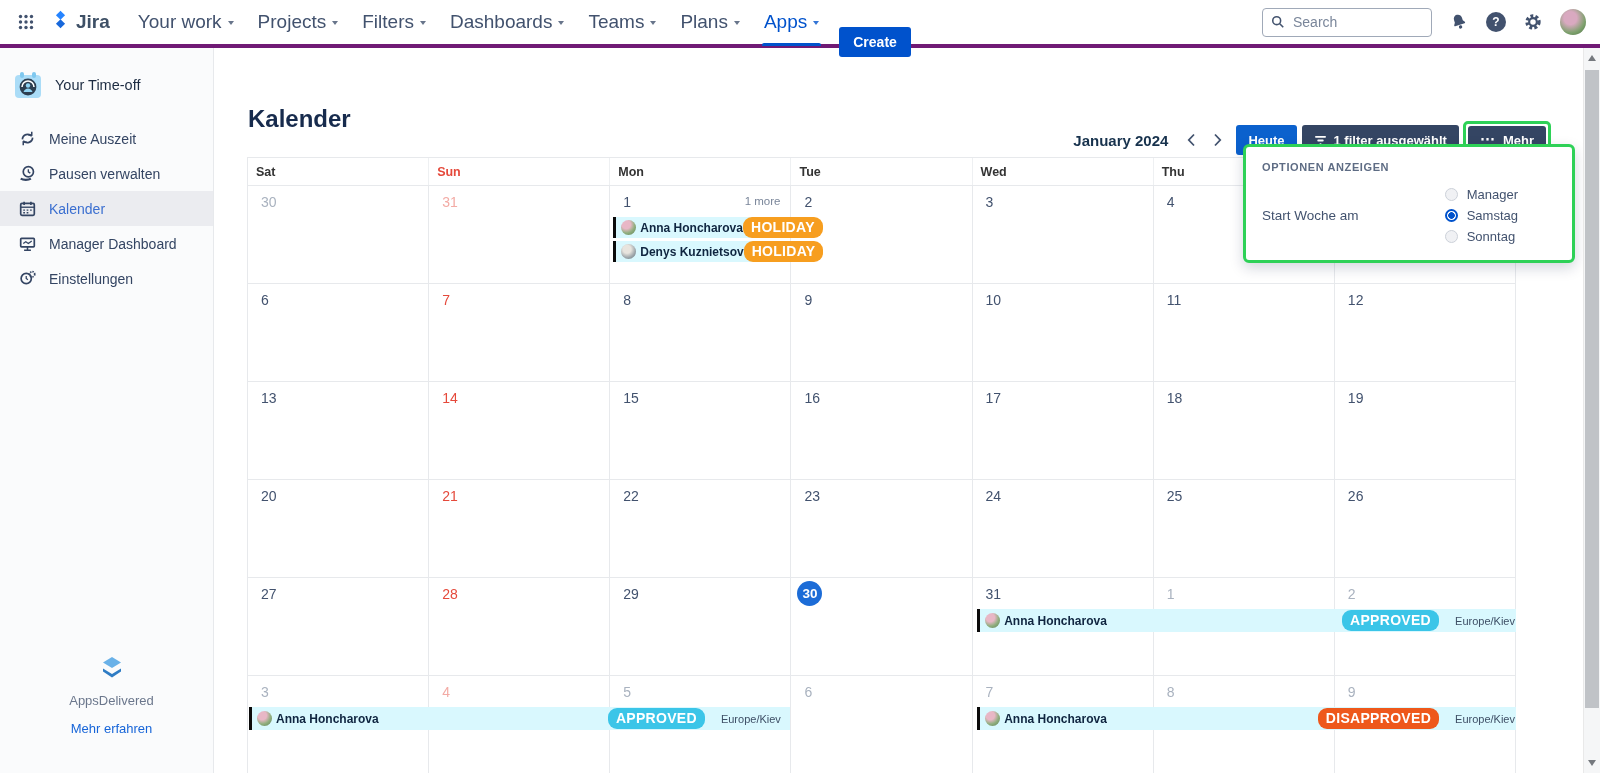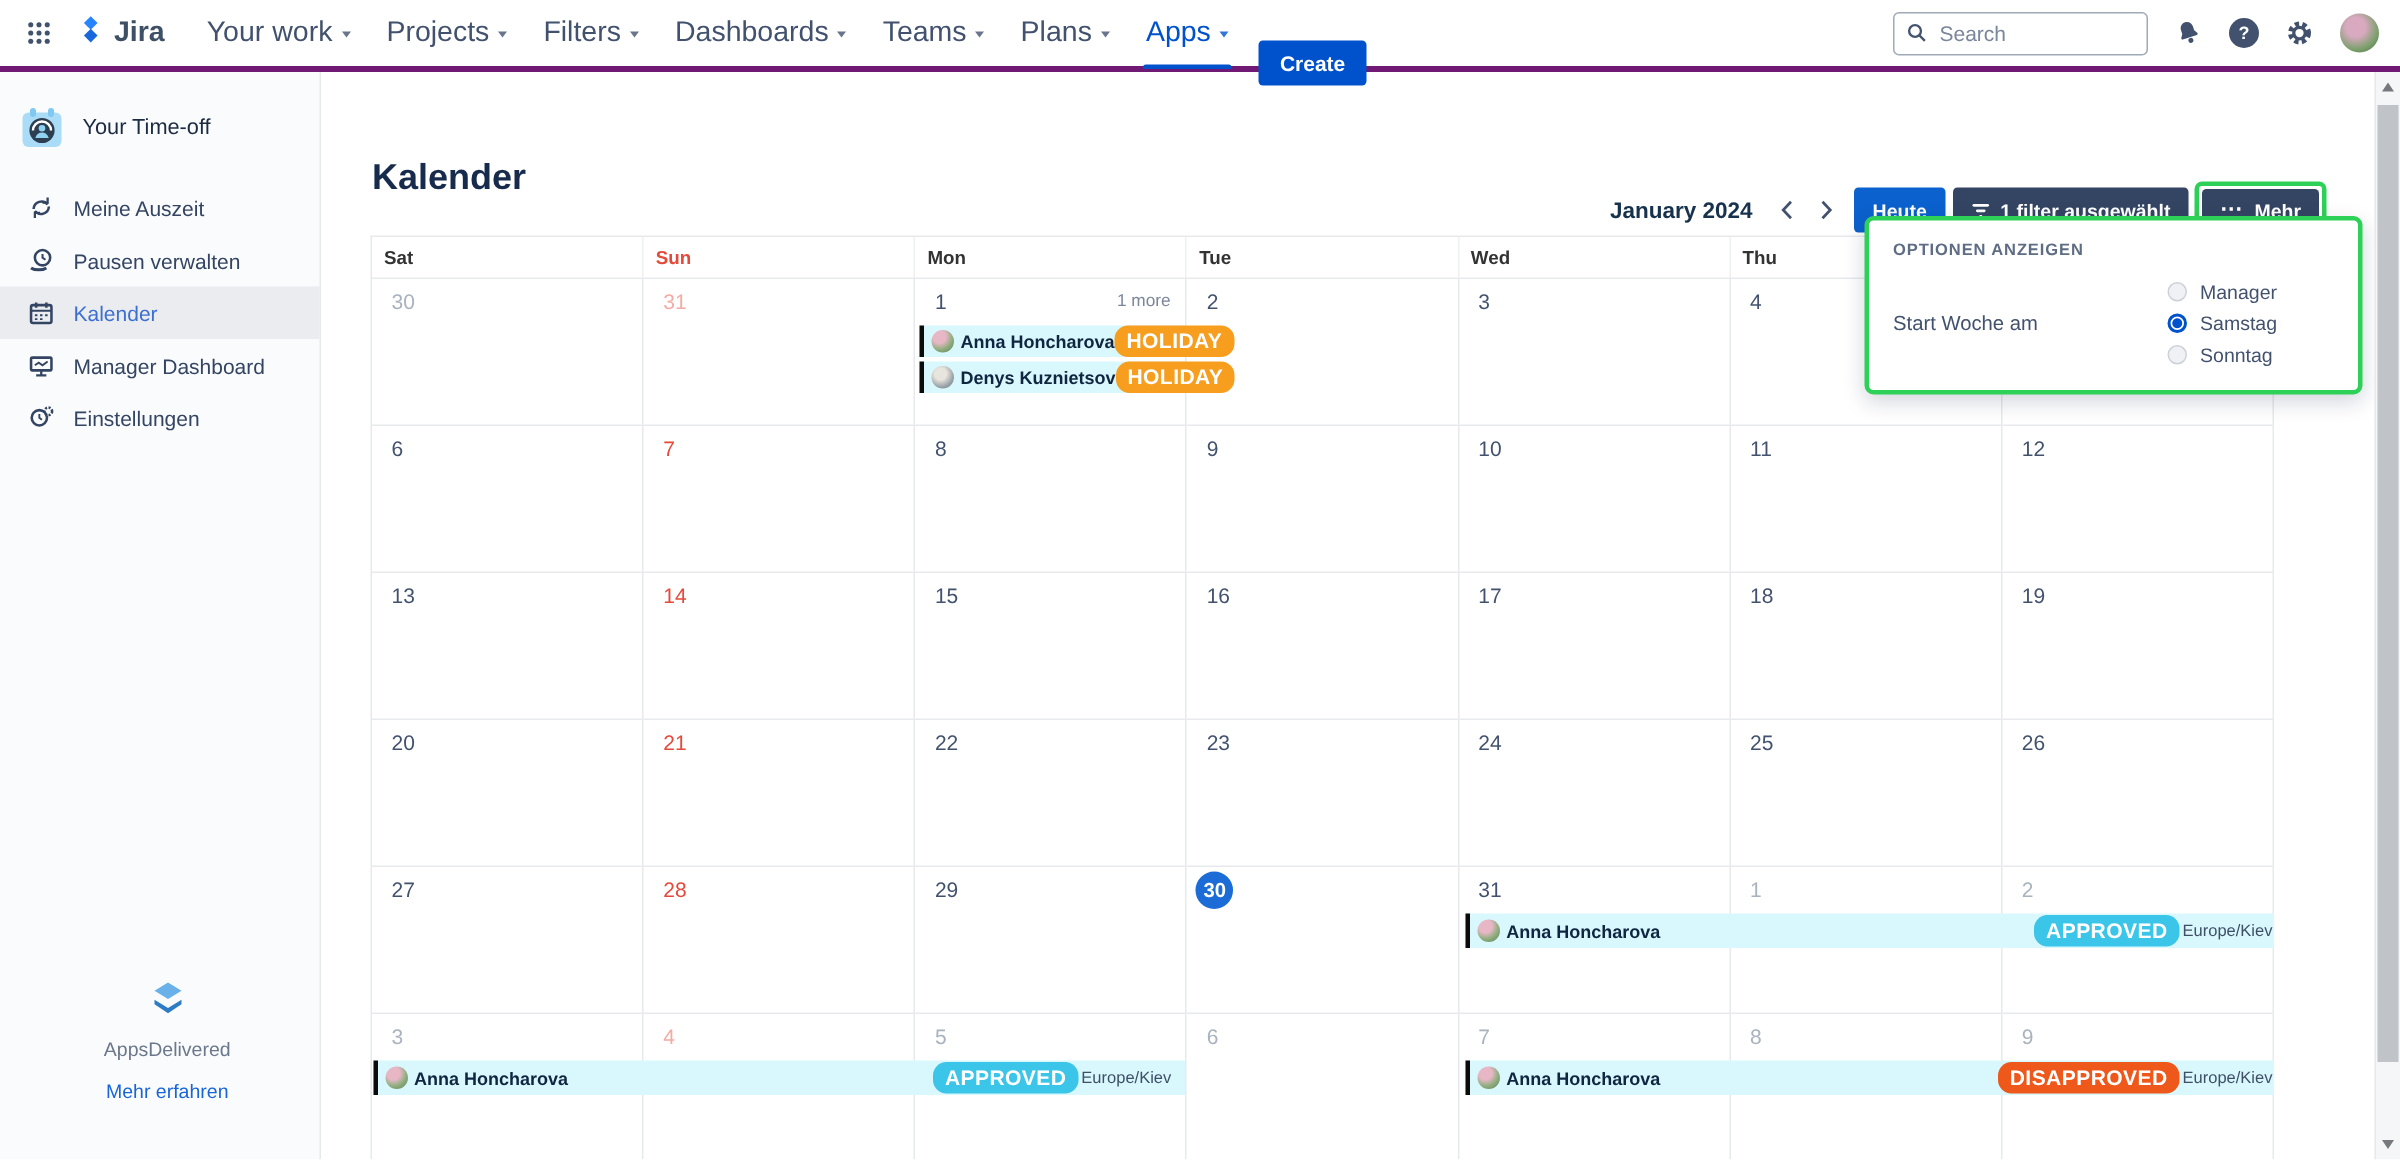--- a/index.html
+++ b/index.html
@@ -94,21 +94,21 @@
   .denys-avatar { background:radial-gradient(circle at 40% 35%, #e8e4de 0 30%, #9aa3a8 65%, #6e767c); }
   .evt-name { font-size:12px; font-weight:700; color:#0f2540; margin-left:4px; white-space:nowrap; }
   .badge { color:#fff; font-size:14px; font-weight:700; padding:2px 8px 3px; border-radius:9px;
     letter-spacing:.3px; white-space:nowrap; }
   .badge.holiday { background:#f79e1f; margin-left:auto; }
   .badge.approved { background:#3bc5e8; }
   .badge.disapproved { background:#ee581b; }
 
   .bar { position:absolute; top:32px; height:23px; display:flex; align-items:center;
     background:#d9f8fe; border-left:3px solid #0b0b0b; overflow:hidden; cursor:pointer; z-index:2; }
-  .bar .right { margin-left:auto; display:flex; align-items:center; gap:2px; }
+  .bar .right { margin-left:auto; display:flex; align-items:center; gap:16px; }
   .bar.clipped .right { padding-right:1px; }
   .bar:not(.clipped) .right { padding-right:9px; }
   .tz { font-size:11px; color:#3e4f66; white-space:nowrap; }
 
   
   .options-panel { position:absolute; left:1029px; top:96px; width:332px; background:#fff;
     border:3px solid #2ed157; border-radius:6px; padding:14px 16px 13px; z-index:25;
     box-shadow:0 5px 14px rgba(9,30,66,.18); }
   .panel-header { font-size:11px; font-weight:700; color:#5e6c84; letter-spacing:.6px; }
   .panel-row { display:flex; align-items:center; margin-top:11px; }

